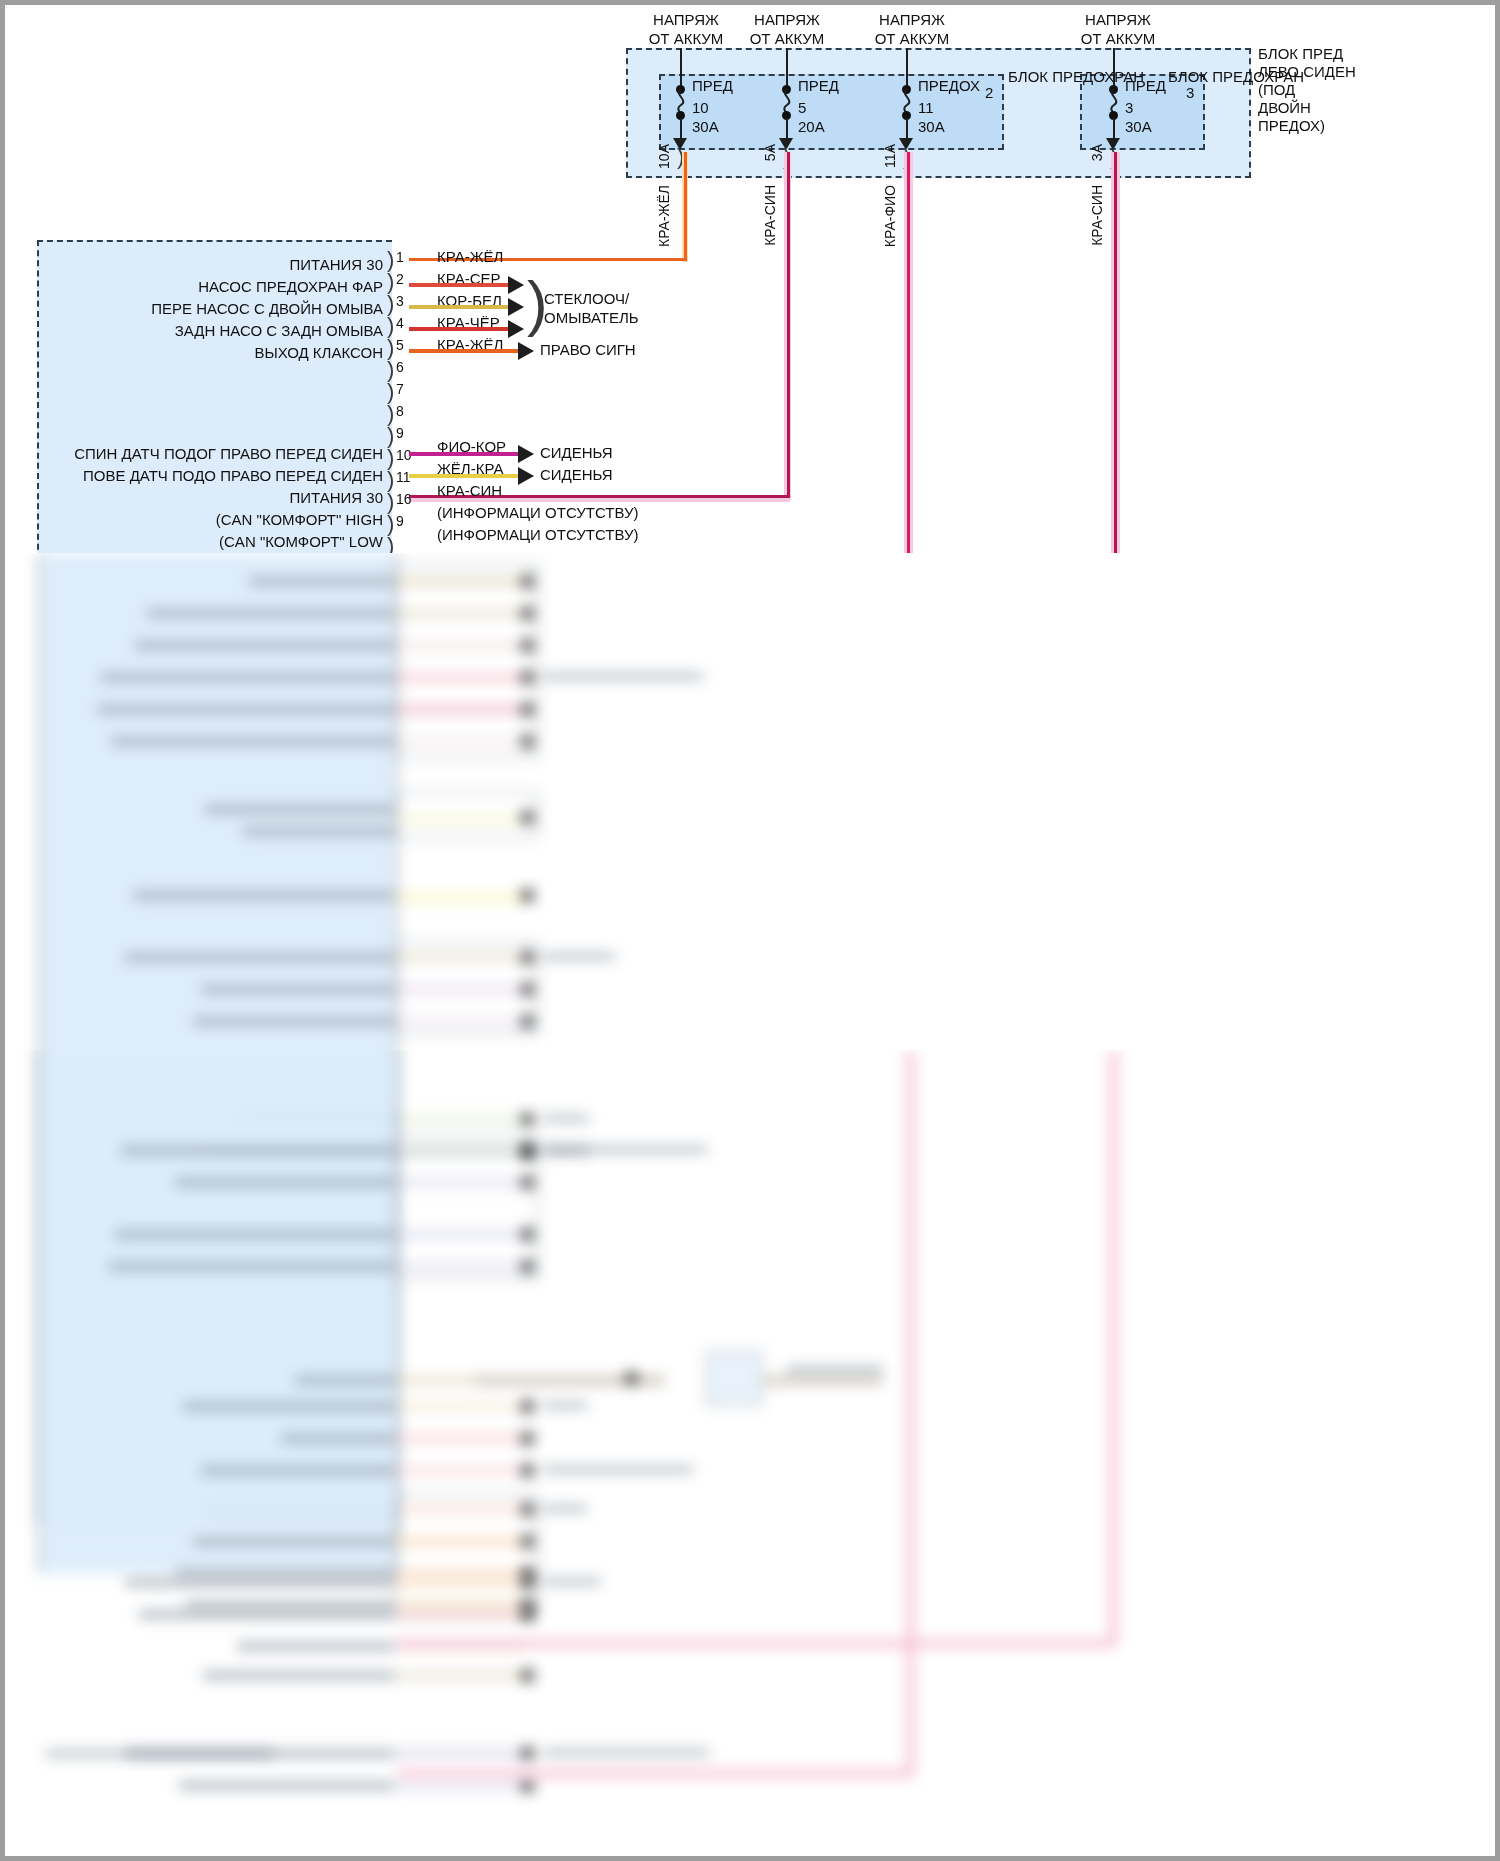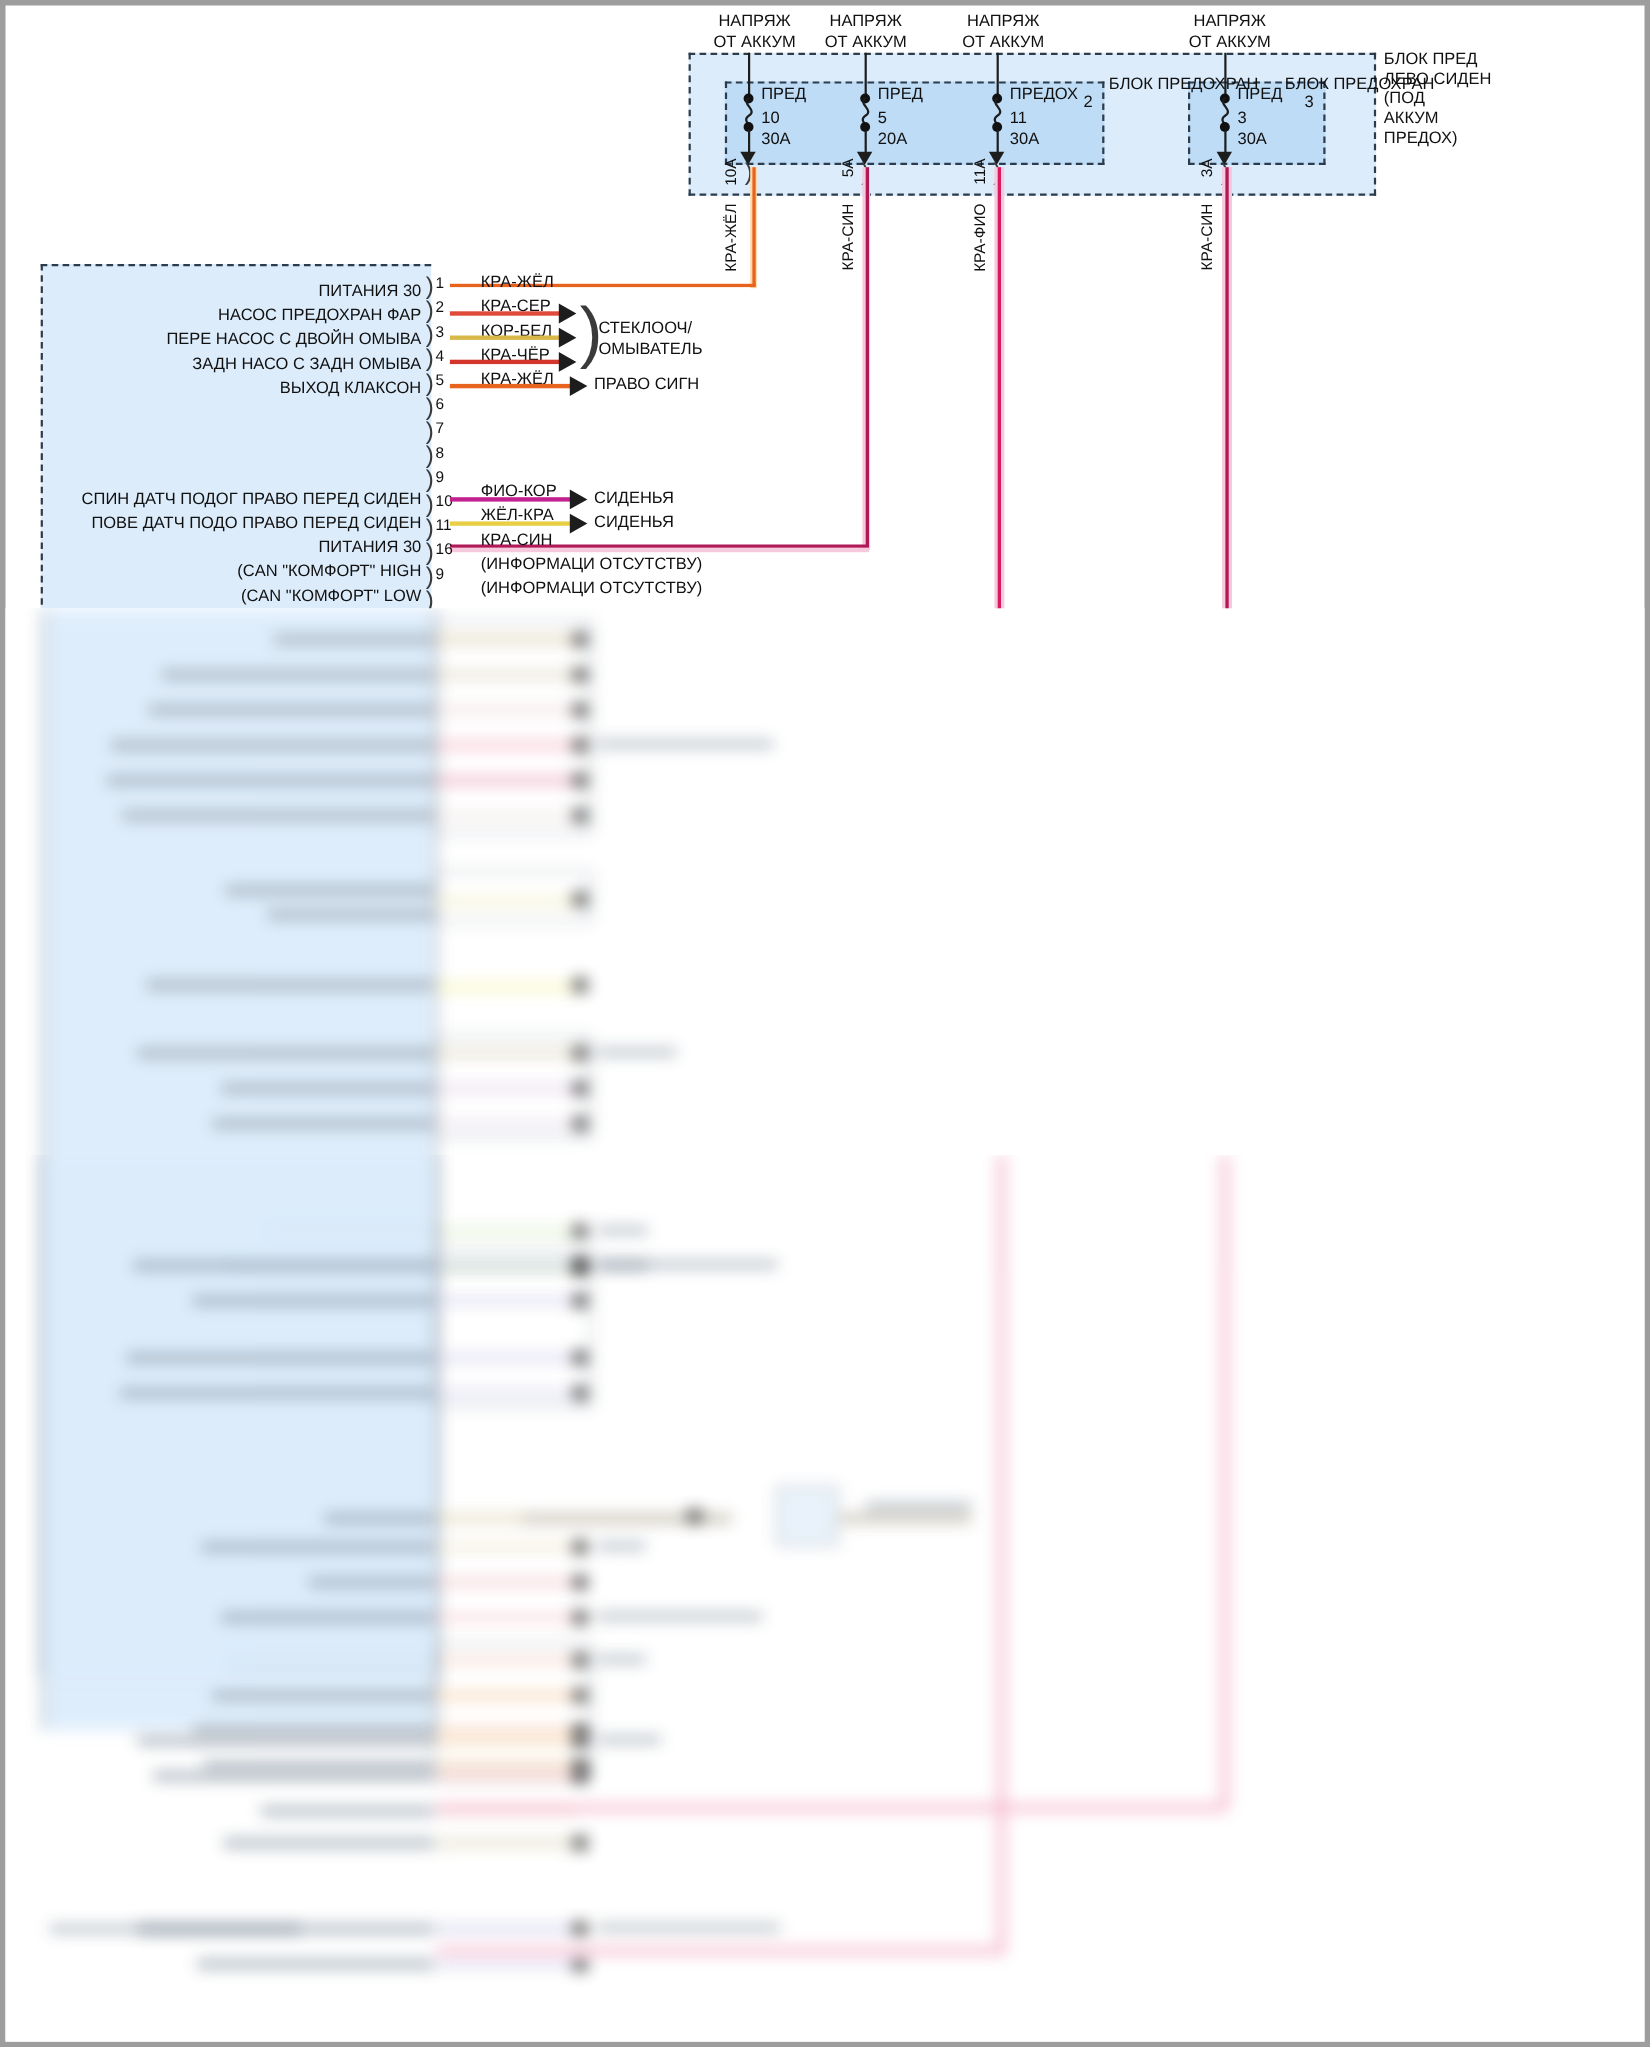--- a/index.html
+++ b/index.html
@@ -221,21 +221,21 @@
 
   <div class="txt" style="left:1008px; top:68px;">БЛОК ПРЕДОХРАН</div>
   <div class="txt" style="left:985px; top:84px;">2</div>
 
   <div class="txt" style="left:1168px; top:68px;">БЛОК ПРЕДОХРАН</div>
   <div class="txt" style="left:1186px; top:84px;">3</div>
 
   <div class="txt" style="left:1258px; top:45px;">БЛОК ПРЕД</div>
   <div class="txt" style="left:1258px; top:63px;">ЛЕВО СИДЕН</div>
   <div class="txt" style="left:1258px; top:81px;">(ПОД</div>
-  <div class="txt" style="left:1258px; top:99px;">АККУМ</div>
+  <div class="txt" style="left:1258px; top:99px;">ДВОЙН</div>
   <div class="txt" style="left:1258px; top:117px;">ПРЕДОХ)</div>
 
   <div class="v halo-orange" style="left:682px; top:152px; height:110px; border-left-width:6px;"></div>
   <div class="v w-krazhel" style="left:684px; top:152px; height:108px; border-left-width:3px;"></div>
   <div class="h w-krazhel" style="left:409px; top:258px; width:278px; border-top-width:3px;"></div>
 
   <div class="v halo-pink" style="left:784px; top:152px; height:348px; border-left-width:7px;"></div>
   <div class="v w-krasin" style="left:787px; top:152px; height:345px; border-left-width:3px;"></div>
   <div class="h w-krasin" style="left:409px; top:495px; width:381px; border-top-width:3px;"></div>
   <div class="h halo-pink" style="left:409px; top:498px; width:381px; border-top-width:4px;"></div>

